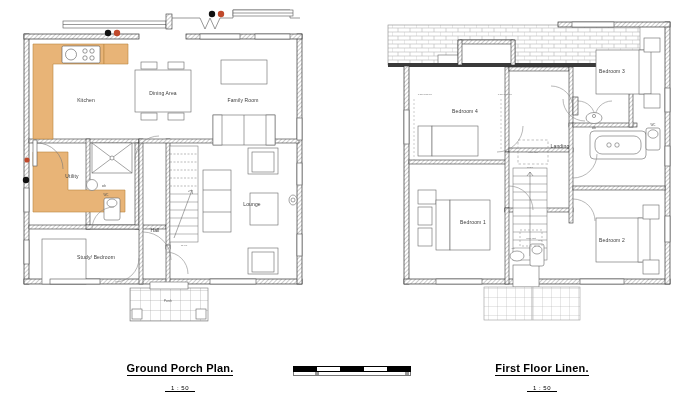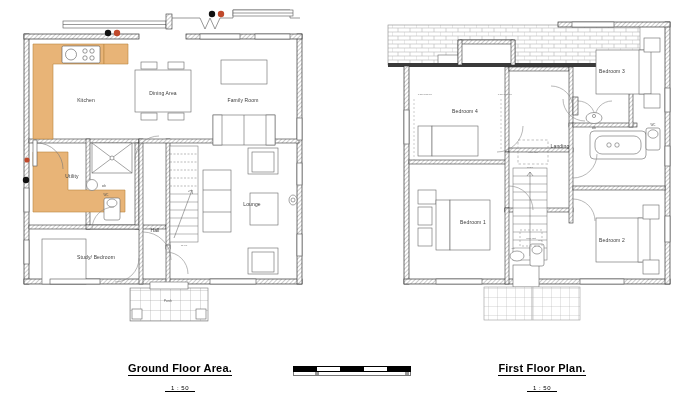--- a/index.html
+++ b/index.html
@@ -377,26 +377,26 @@
       <rect x="24" y="110" width="5" height="34"></rect>
     </g>
 
     <g>
       <rect x="104" y="287" width="96" height="33" fill="url(#canopyHatch)" stroke="#9a9a9a" stroke-width="0.6"></rect>
       <line x1="152" y1="287" x2="152" y2="320" stroke="#b0b0b0" stroke-width="1"></line>
     </g>
   </svg>
 
   <div class="title-block" style="left:90px;top:358px;width:180px;">
-    <div class="title-main">Ground Floor Area.</div>
+    <div class="title-main">Ground Porch Plan.</div>
     <div><span class="title-scale">1 : 50</span></div>
   </div>
 
   <div class="title-block" style="left:452px;top:358px;width:180px;">
-    <div class="title-main">First Floor Plan.</div>
+    <div class="title-main">First Floor Linen.</div>
     <div><span class="title-scale">1 : 50</span></div>
   </div>
 
   <div class="sb">
     <div class="sb-row">
       <div class="sb-seg on"></div>
       <div class="sb-seg off"></div>
       <div class="sb-seg on"></div>
       <div class="sb-seg off"></div>
       <div class="sb-seg on"></div>

